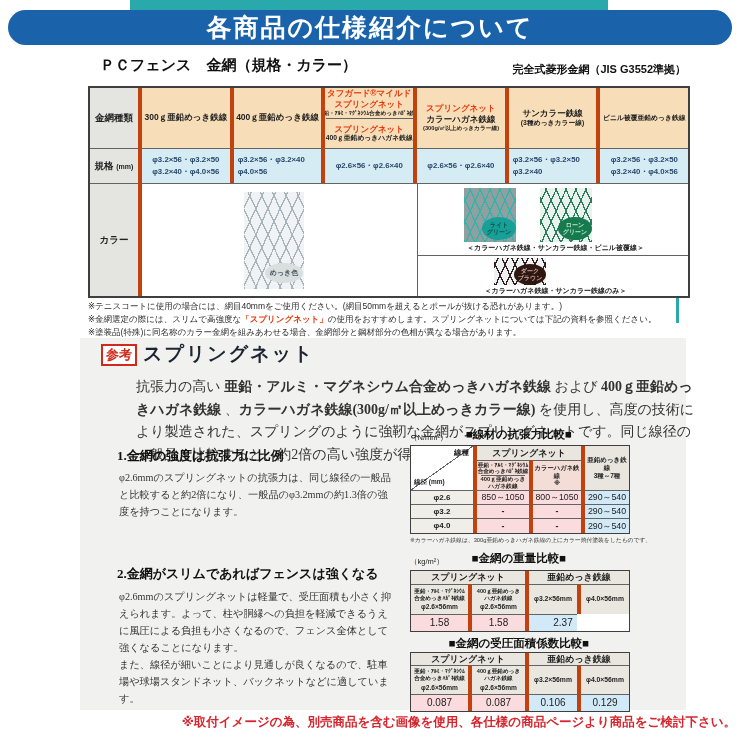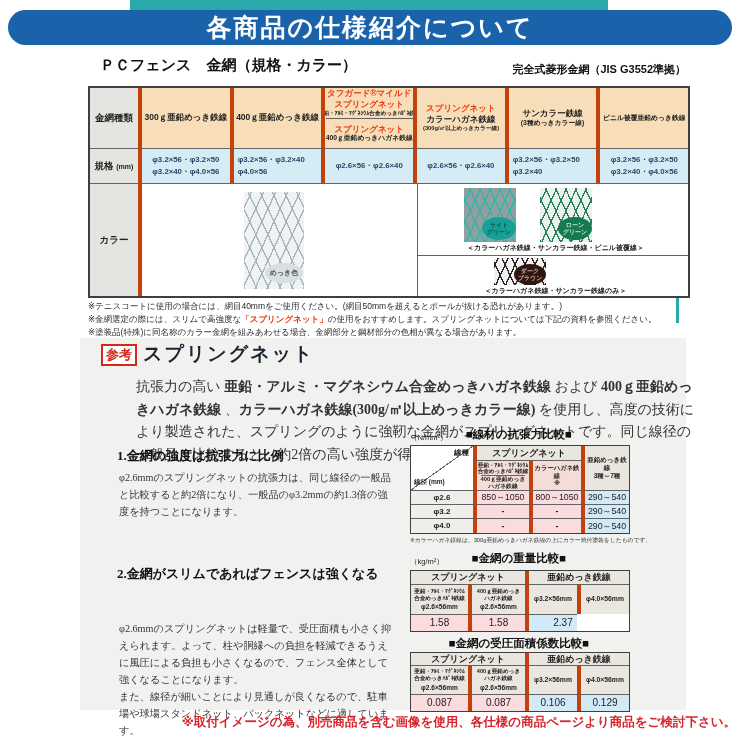--- a/index.html
+++ b/index.html
@@ -50,21 +50,21 @@
   
   #panel{left:80px;top:338px;width:606px;height:372px;background:#f1f1ef;}
   #ref-badge{left:101px;top:344px;border:2px solid #cf2a1b;color:#cf2a1b;font-weight:bold;
              font-size:13px;padding:0 3px;line-height:1.35;background:#fff;}
   #ref-heading{left:143px;top:341px;font-size:19px;font-weight:bold;color:#1b2430;letter-spacing:2px;}
   .serif{font-family:"Liberation Serif","DejaVu Serif",serif;}
   #ref-para{left:88px;top:376px;width:562px;font-size:14px;line-height:1.62;color:#333;margin-left:48px;}
   .sec-head{font-size:13px;font-weight:bold;color:#111;margin-left:20px;}
   .sec-body{font-size:10.2px;line-height:1.66;color:#333;}
   #sec1-head{left:97px;top:447px;} #sec1-body{left:119px;top:470px;width:272px;}
-  #sec2-head{left:97px;top:565px;} #sec2-body{left:119px;top:589px;width:276px;margin-top:32px;}
+  #sec2-head{left:97px;top:565px;} #sec2-body{left:119px;top:589px;width:276px;}
 
   
   .tbl-title{width:218px;text-align:center;font-size:11.5px;font-weight:bold;color:#111;}
   .tbl-unit{width:218px;font-size:7.5px;color:#222;}
   .cmp{display:grid;border:1.5px solid #3f3f3f;background:#fff;}
   .c-cell{display:flex;flex-direction:column;align-items:center;justify-content:center;
           text-align:center;line-height:1.2;overflow:hidden;}
   .grp{background:#e9e6e0;font-size:9px;font-weight:bold;}
   .subh{background:#f3ddd6;font-size:5.6px;font-weight:bold;}
   .subg{background:#eae7e1;font-size:5.6px;font-weight:bold;}

